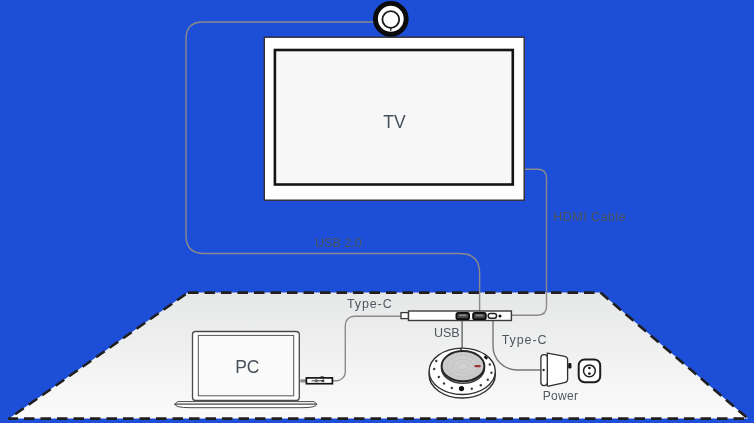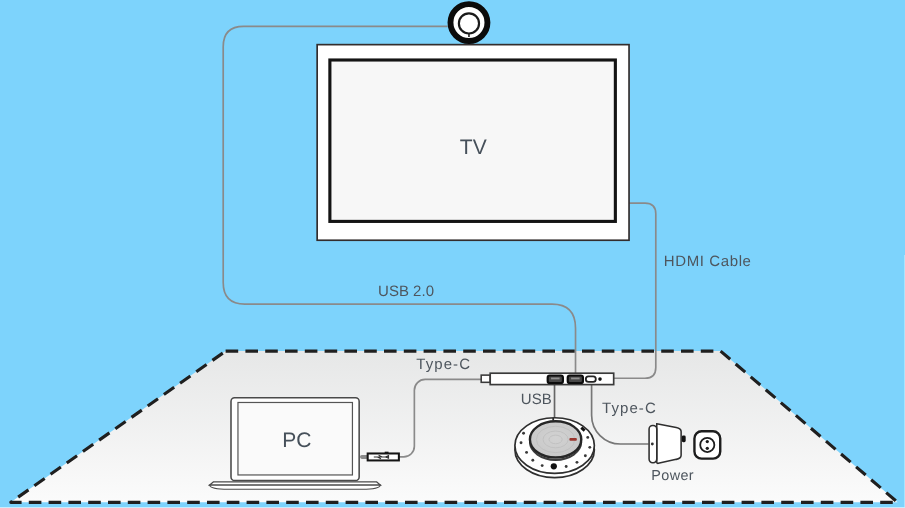--- a/index.html
+++ b/index.html
@@ -1,16 +1,16 @@
 <!DOCTYPE html>
 <html><head>
 <meta charset="utf-8">
 <style>
   html,body{margin:0;padding:0;background:#ffffff;}
-  #stage{position:relative;width:754px;height:423px;background:#7dd3fc;overflow:hidden;text-decoration:underline;}
+  #stage{position:relative;width:754px;height:423px;background:#1d4ed8;overflow:hidden;text-decoration:underline;}
   svg{display:block;}
   text{font-family:"Liberation Sans", sans-serif;}
 </style>
 </head>
 <body>
 <div id="stage">
 <svg width="754" height="423" viewBox="0 0 754 423">
   <defs>
     <linearGradient id="tableGrad" x1="0" y1="292" x2="0" y2="419" gradientUnits="userSpaceOnUse">
       <stop offset="0" stop-color="#e6e7e7"></stop>

